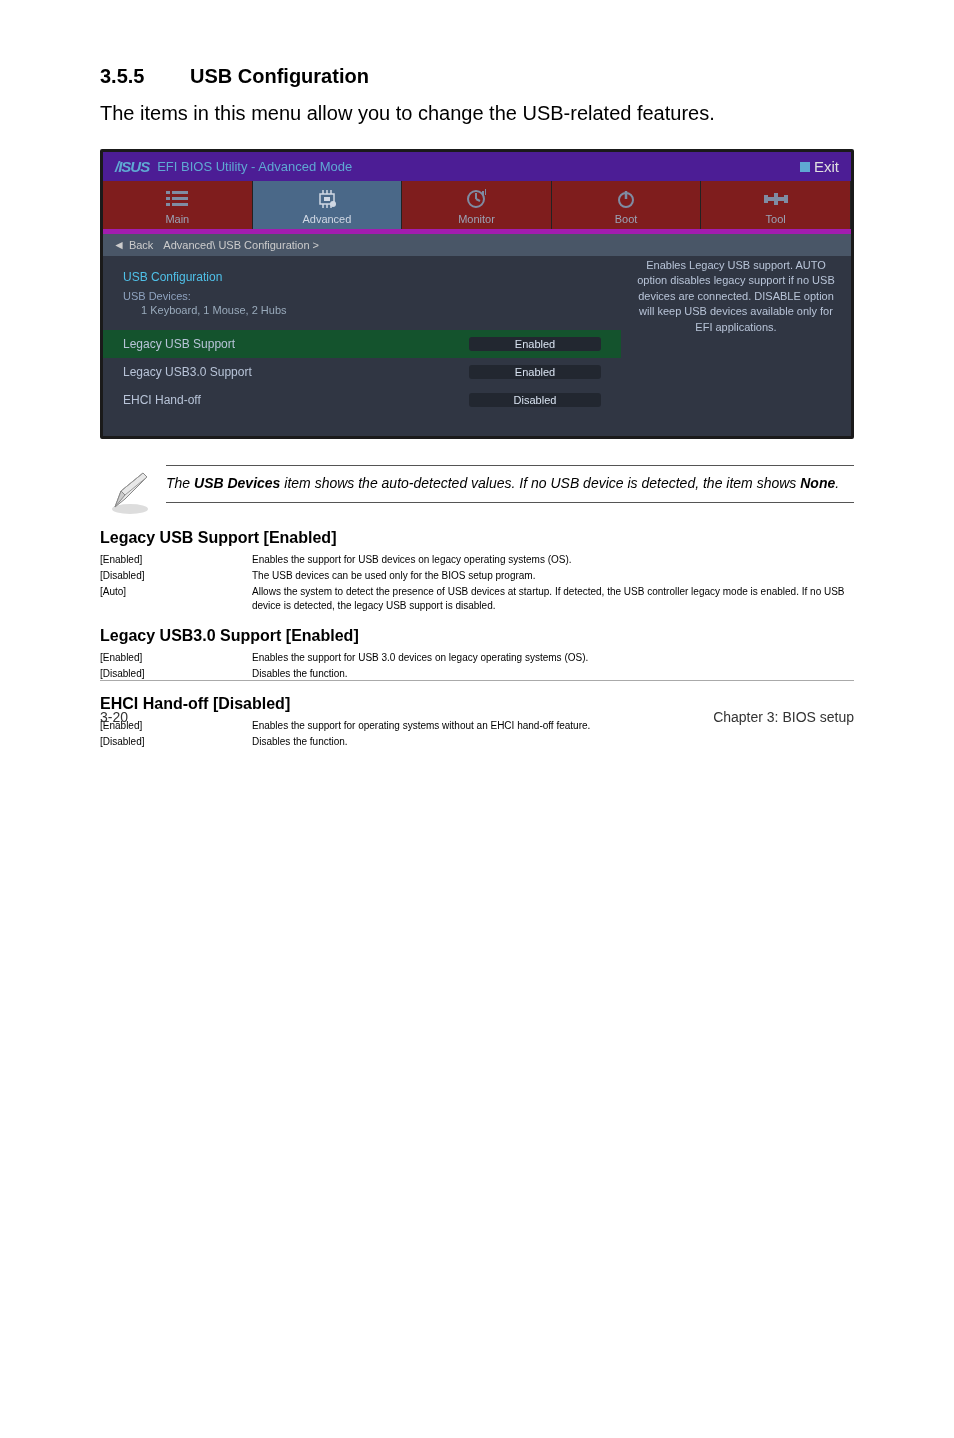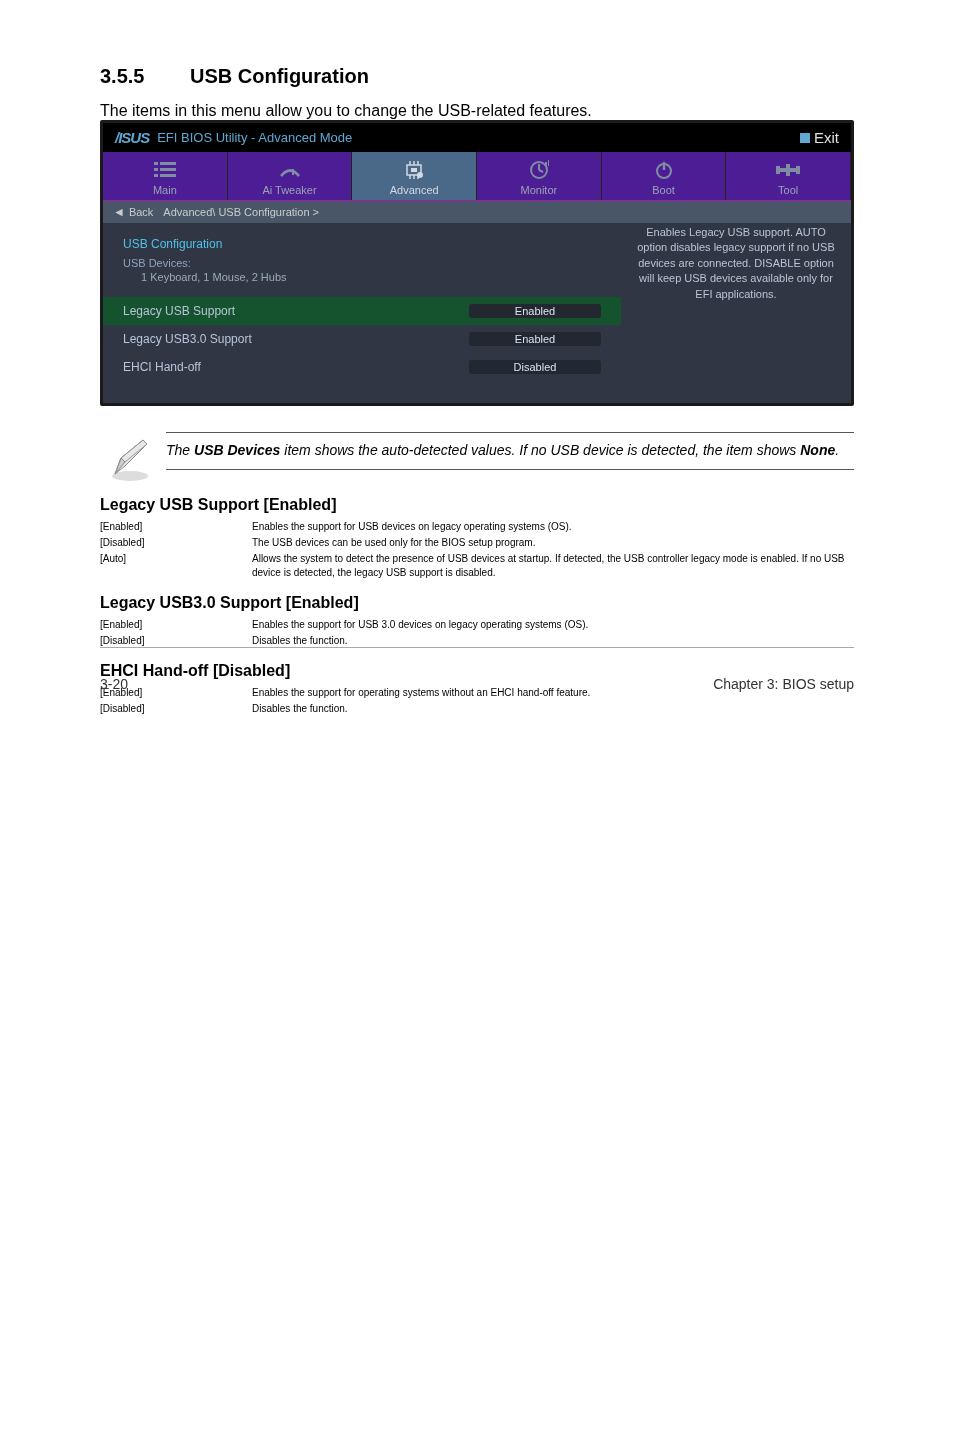--- a/index.html
+++ b/index.html
@@ -1,30 +1,30 @@
 <!DOCTYPE html>
 <html><head>
 <meta charset="utf-8">
 <style>
 * { box-sizing: border-box; margin: 0; padding: 0; }
 body { font-family: Arial, Helvetica, sans-serif; background: #fff; width: 954px; position: relative; }
 .page { padding: 0 100px 0 100px; }
 .section-title { font-weight: bold; font-size: 20px; margin-top: 65px; }
 .section-title .num { display: inline-block; width: 90px; }
-.section-desc { font-size: 16px; margin-top: 14px; margin-bottom: 0; }
+.section-desc { font-size: 20px; margin-top: 14px; margin-bottom: 24px; }
 
 .bios-window { border: 3px solid #1a1a1a; background: #303643; border-radius: 2px; overflow: hidden; }
-.bios-title-bar { background: #000000; padding: 6px 12px; display: flex; justify-content: space-between; align-items: center; }
+.bios-title-bar { background: #4c1d95; padding: 6px 12px; display: flex; justify-content: space-between; align-items: center; }
 .bios-title-left { display: flex; align-items: center; gap: 8px; }
 .asus-logo { color: #5fa8d3; font-weight: bold; font-style: italic; font-size: 15px; letter-spacing: -1px; }
 .bios-title-text { color: #5fa8d3; font-size: 13px; }
 .exit-btn { color: #e0e0e0; font-size: 15px; display: flex; align-items: center; gap: 4px; }
 .exit-icon { width: 10px; height: 10px; background: #5fa8d3; }
 
-.tabs { display: flex; background: #4c1d95; border-bottom: 1px solid #a21caf; }
+.tabs { display: flex; background: #7f1d1d; border-bottom: 5px solid #a21caf; }
 .tab { flex: 1; text-align: center; padding: 6px 0 4px 0; font-size: 11px; color: #9aa3b5; border-right: 1px solid #222; }
 .tab.active { background: #4a6888; color: #d0d8e4; }
 .tab-icon { display: block; height: 24px; display: flex; align-items: center; justify-content: center; margin-bottom: 2px; }
 .tab-label { font-size: 11px; }
 
 .breadcrumb { background: #495667; padding: 4px 10px; font-size: 11px; color: #ccc; display: flex; align-items: center; gap: 10px; }
 .back-btn { display: flex; align-items: center; gap: 4px; }
 .back-arrow { font-size: 12px; }
 
 .bios-content { display: flex; min-height: 180px; }
@@ -81,29 +81,20 @@
                 <rect x="0" y="0" width="4" height="3"></rect>
                 <rect x="6" y="0" width="16" height="3"></rect>
                 <rect x="0" y="6" width="4" height="3"></rect>
                 <rect x="6" y="6" width="16" height="3"></rect>
                 <rect x="0" y="12" width="4" height="3"></rect>
                 <rect x="6" y="12" width="16" height="3"></rect>
               </g>
             </svg>
         </span>
         <span class="tab-label">Main</span>
-      </div>
-      <div class="tab">
-        <span class="tab-icon">
-          <svg width="24" height="18" viewBox="0 0 24 18">
-              <path fill="#7f8ca3" d="M2 14 Q 12 2 22 14 L 20 16 Q 12 6 4 16 Z"></path>
-              <rect x="14" y="8" width="2" height="6" fill="#7f8ca3"></rect>
-            </svg>
-        </span>
-        <span class="tab-label">Ai Tweaker</span>
       </div>
       <div class="tab active">
         <span class="tab-icon">
           <svg width="22" height="18" viewBox="0 0 22 18">
               <rect x="4" y="4" width="14" height="10" fill="none" stroke="#d0d8e4" stroke-width="1.5"></rect>
               <rect x="8" y="7" width="6" height="4" fill="#d0d8e4"></rect>
               <g stroke="#d0d8e4" stroke-width="1.5">
                 <line x1="7" y1="0" x2="7" y2="4"></line>
                 <line x1="11" y1="0" x2="11" y2="4"></line>
                 <line x1="15" y1="0" x2="15" y2="4"></line>

